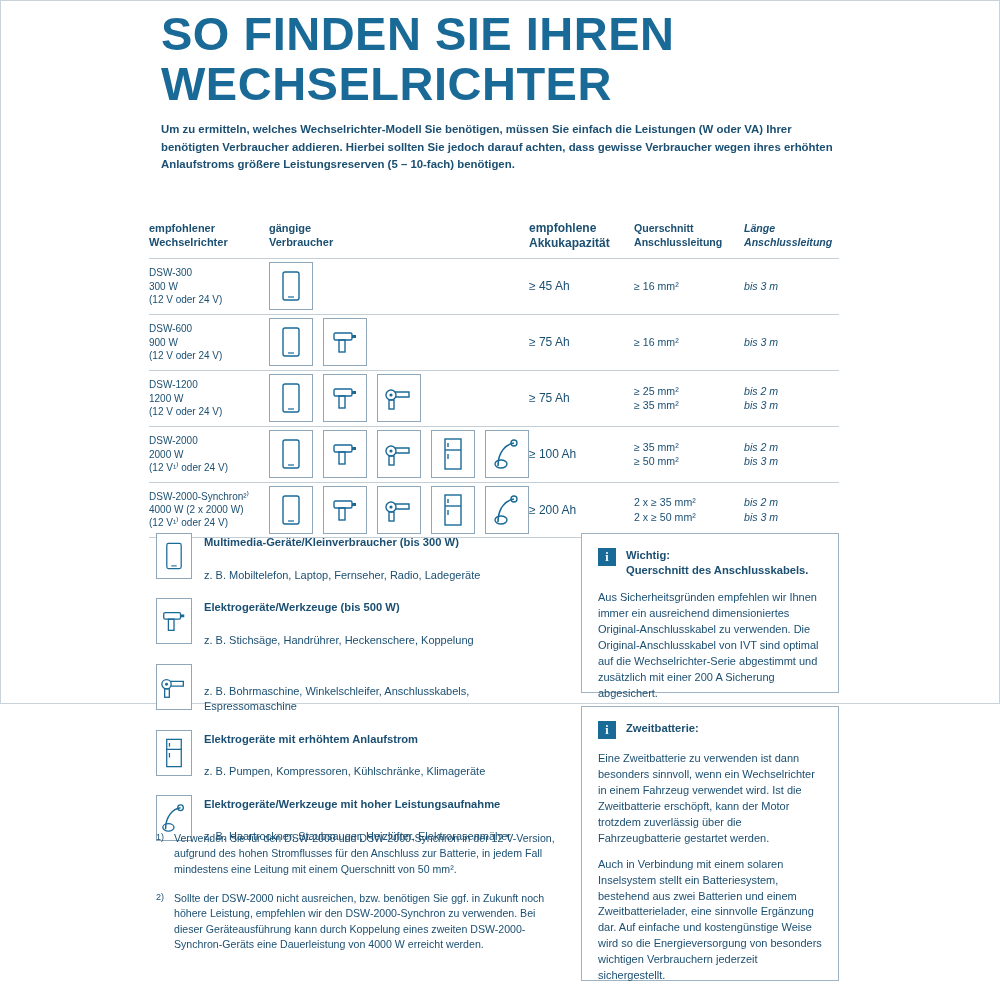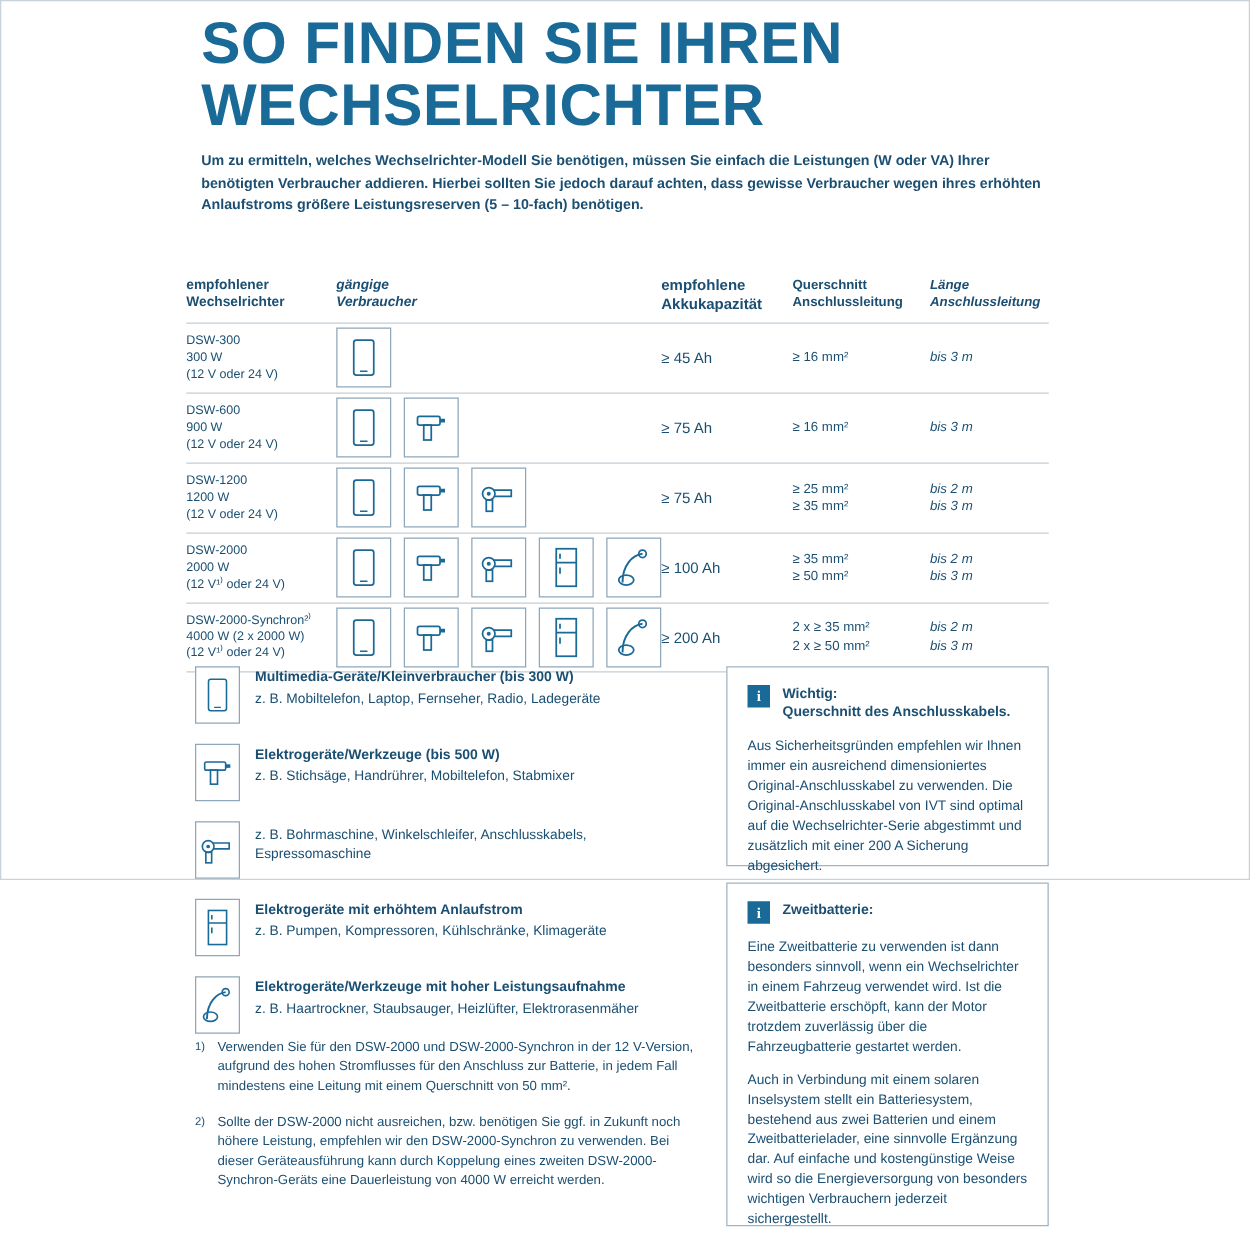--- a/index.html
+++ b/index.html
@@ -73,21 +73,21 @@
     border-top: 1px solid #c3ced6;
     min-height: 56px;
     box-sizing: border-box;
   }
   .row.last { border-bottom: 1px solid #c3ced6; }
   .c-model  { width: 120px; font-size: 10px; line-height: 1.32; }
   .c-cons   { width: 260px; }
   .c-cap    { width: 105px; font-size: 12px; }
   .c-cross  { width: 110px; font-size: 10.6px; line-height: 1.35; }
   .c-len    { width: 95px;  font-size: 10.6px; line-height: 1.35; font-style: italic; }
-  .hdr-cons { width: 260px; font-style: italic; }
+  .hdr-cons { width: 260px; }
   .hdr-model { width: 120px; }
 
   
   .iconrow { display: flex; gap: 10px; }
   .ibox {
     width: 42px; height: 46px;
     border: 1px solid #8fa7b8;
     display: flex; align-items: center; justify-content: center;
     background: #fff;
   }
@@ -107,21 +107,21 @@
   }
   .legend-icon {
     width: 34px; height: 44px;
     border: 1px solid #8fa7b8;
     display: flex; align-items: center; justify-content: center;
     flex: 0 0 auto;
     background: #fff;
   }
   .legend-text { margin-left: 12px; padding-top: 2px; }
   .legend-title { font-size: 11.2px; font-weight: bold; color: #1b4f72; line-height: 1.3; }
-  .legend-sub { font-size: 11px; color: #1b4f72; line-height: 1.35; margin-top: 2px; }
+  .legend-sub { font-size: 11px; color: #1b4f72; line-height: 1.35; margin-top: 18px; }
 
   
   .footnotes {
     position: absolute;
     left: 155px;
     top: 830px;
     width: 400px;
     font-size: 10.6px;
     line-height: 1.45;
     color: #1b4f72;
@@ -424,21 +424,21 @@
     <div class="legend-item">
       <div class="legend-icon">
         <svg width="28" height="28" viewBox="0 0 30 30">
             <rect x="4" y="6" width="18" height="7" rx="1.5" fill="none" stroke="#1a6a98" stroke-width="1.4"></rect>
             <rect x="22" y="8" width="4" height="3" fill="#1a6a98"></rect>
             <rect x="9" y="13" width="6" height="12" fill="none" stroke="#1a6a98" stroke-width="1.4"></rect>
           </svg>
       </div>
       <div class="legend-text">
         <div class="legend-title">Elektrogeräte/Werkzeuge (bis 500 W)</div>
-        <div class="legend-sub">z. B. Stichsäge, Handrührer, Mobiltelefon, Stabmixer</div>
+        <div class="legend-sub">z. B. Stichsäge, Handrührer, Heckenschere, Koppelung</div>
       </div>
     </div>
 
     <div class="legend-item">
       <div class="legend-icon">
         <svg width="30" height="28" viewBox="0 0 32 30">
             <circle cx="8" cy="12" r="5" fill="none" stroke="#1a6a98" stroke-width="1.4"></circle>
             <circle cx="8" cy="12" r="1.6" fill="#1a6a98"></circle>
             <path d="M12 9 L26 9 L26 14 L12 14" fill="none" stroke="#1a6a98" stroke-width="1.4"></path>
             <rect x="6" y="17" width="5" height="9" fill="none" stroke="#1a6a98" stroke-width="1.4"></rect>

